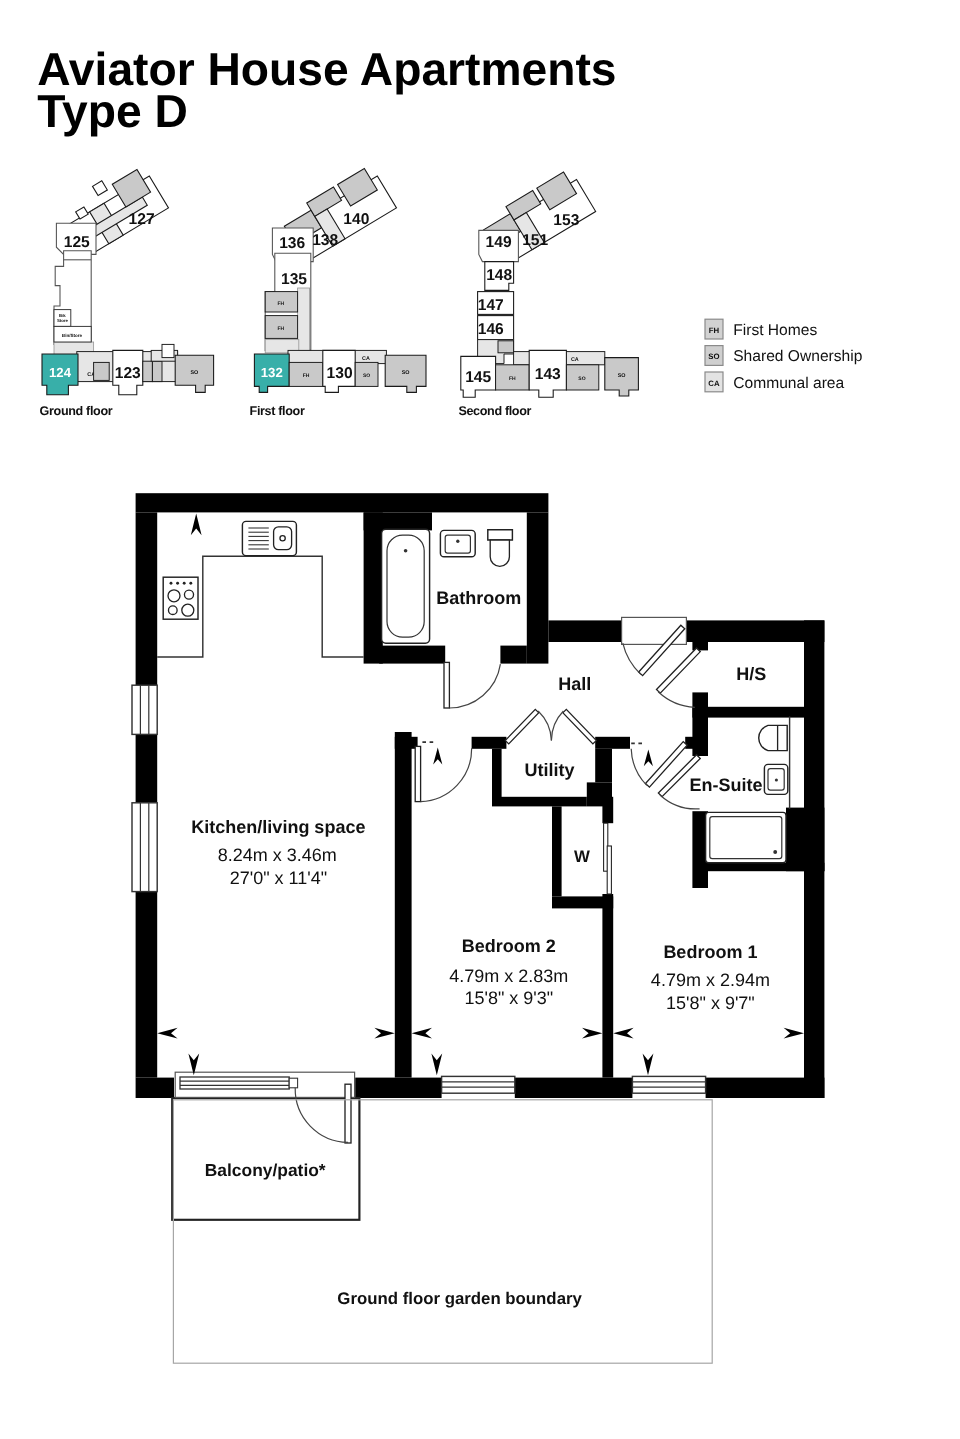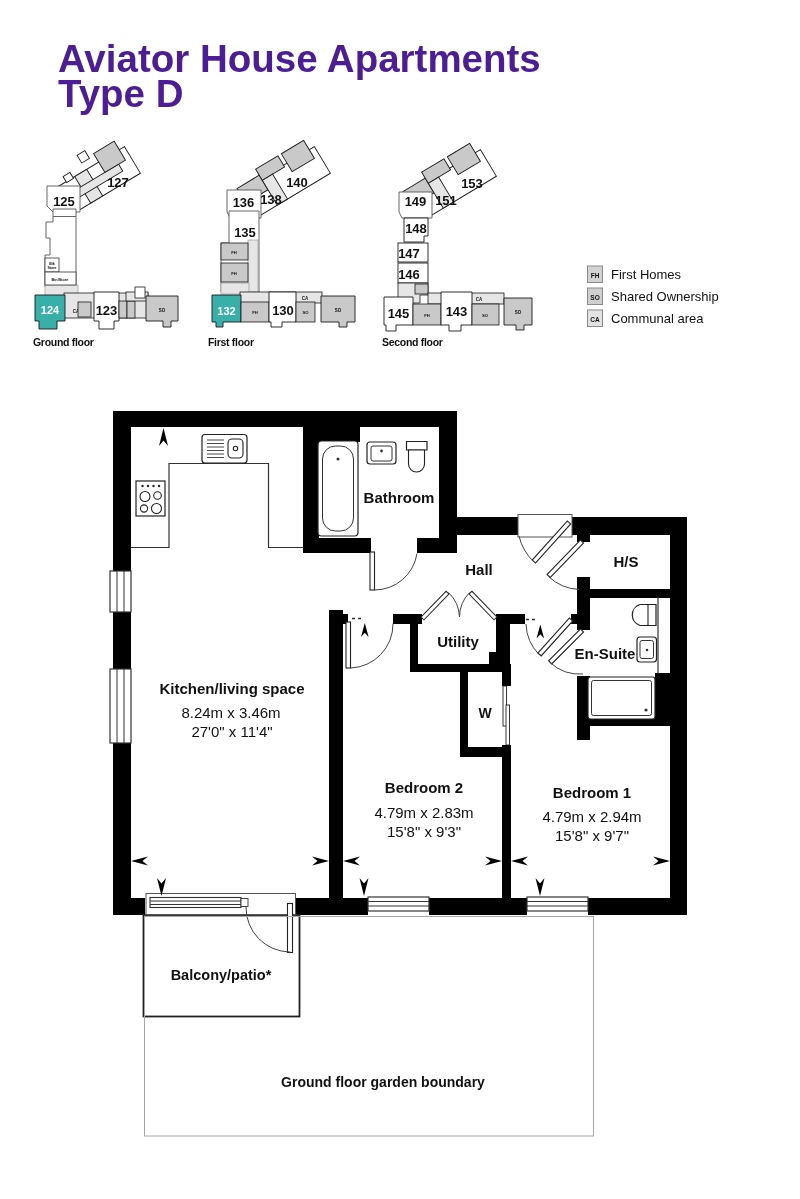--- a/index.html
+++ b/index.html
@@ -1,17 +1,17 @@
 <!DOCTYPE html>
 <html><head>
 <meta charset="utf-8">
 <style>
   html,body{margin:0;padding:0;background:#fff;}
   body{width:800px;height:1199px;position:relative;font-family:"Liberation Sans",sans-serif;}
-  #title{position:absolute;left:31px;top:41px;color:#4c1d95;font-weight:bold;font-size:38.5px;line-height:35px;letter-spacing:0px;margin-left:27px;}
+  #title{position:absolute;left:31px;top:41px;color:#000000;font-weight:bold;font-size:38.5px;line-height:35px;letter-spacing:0px;}
   svg{position:absolute;left:0;top:0;}
   text{font-family:"Liberation Sans",sans-serif;fill:#111;}
 </style>
 </head>
 <body>
 
 <div id="title">Aviator House Apartments<br>Type D</div>
 <svg width="800" height="1199" viewBox="0 0 800 1199">
 <defs>
   <path id="dartU" d="M 4.5 0 L 9 18 L 4.5 12.5 L 0 18 Z"></path>

